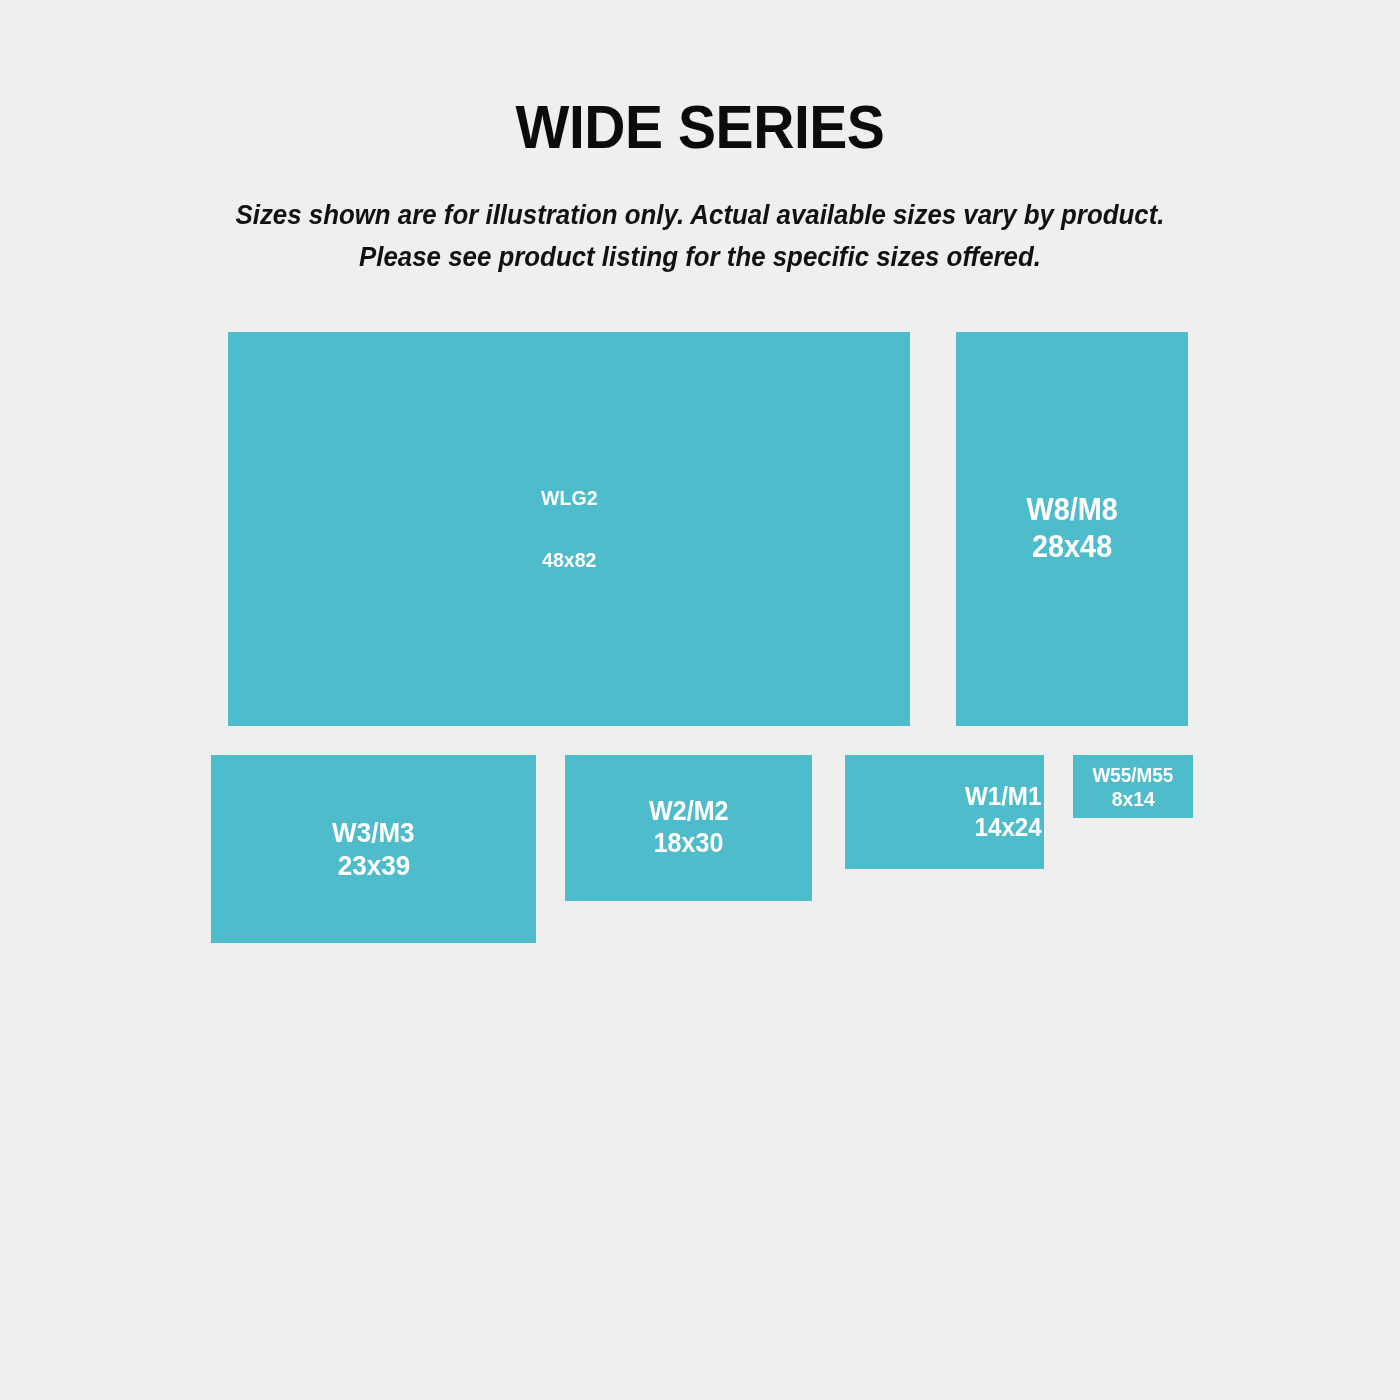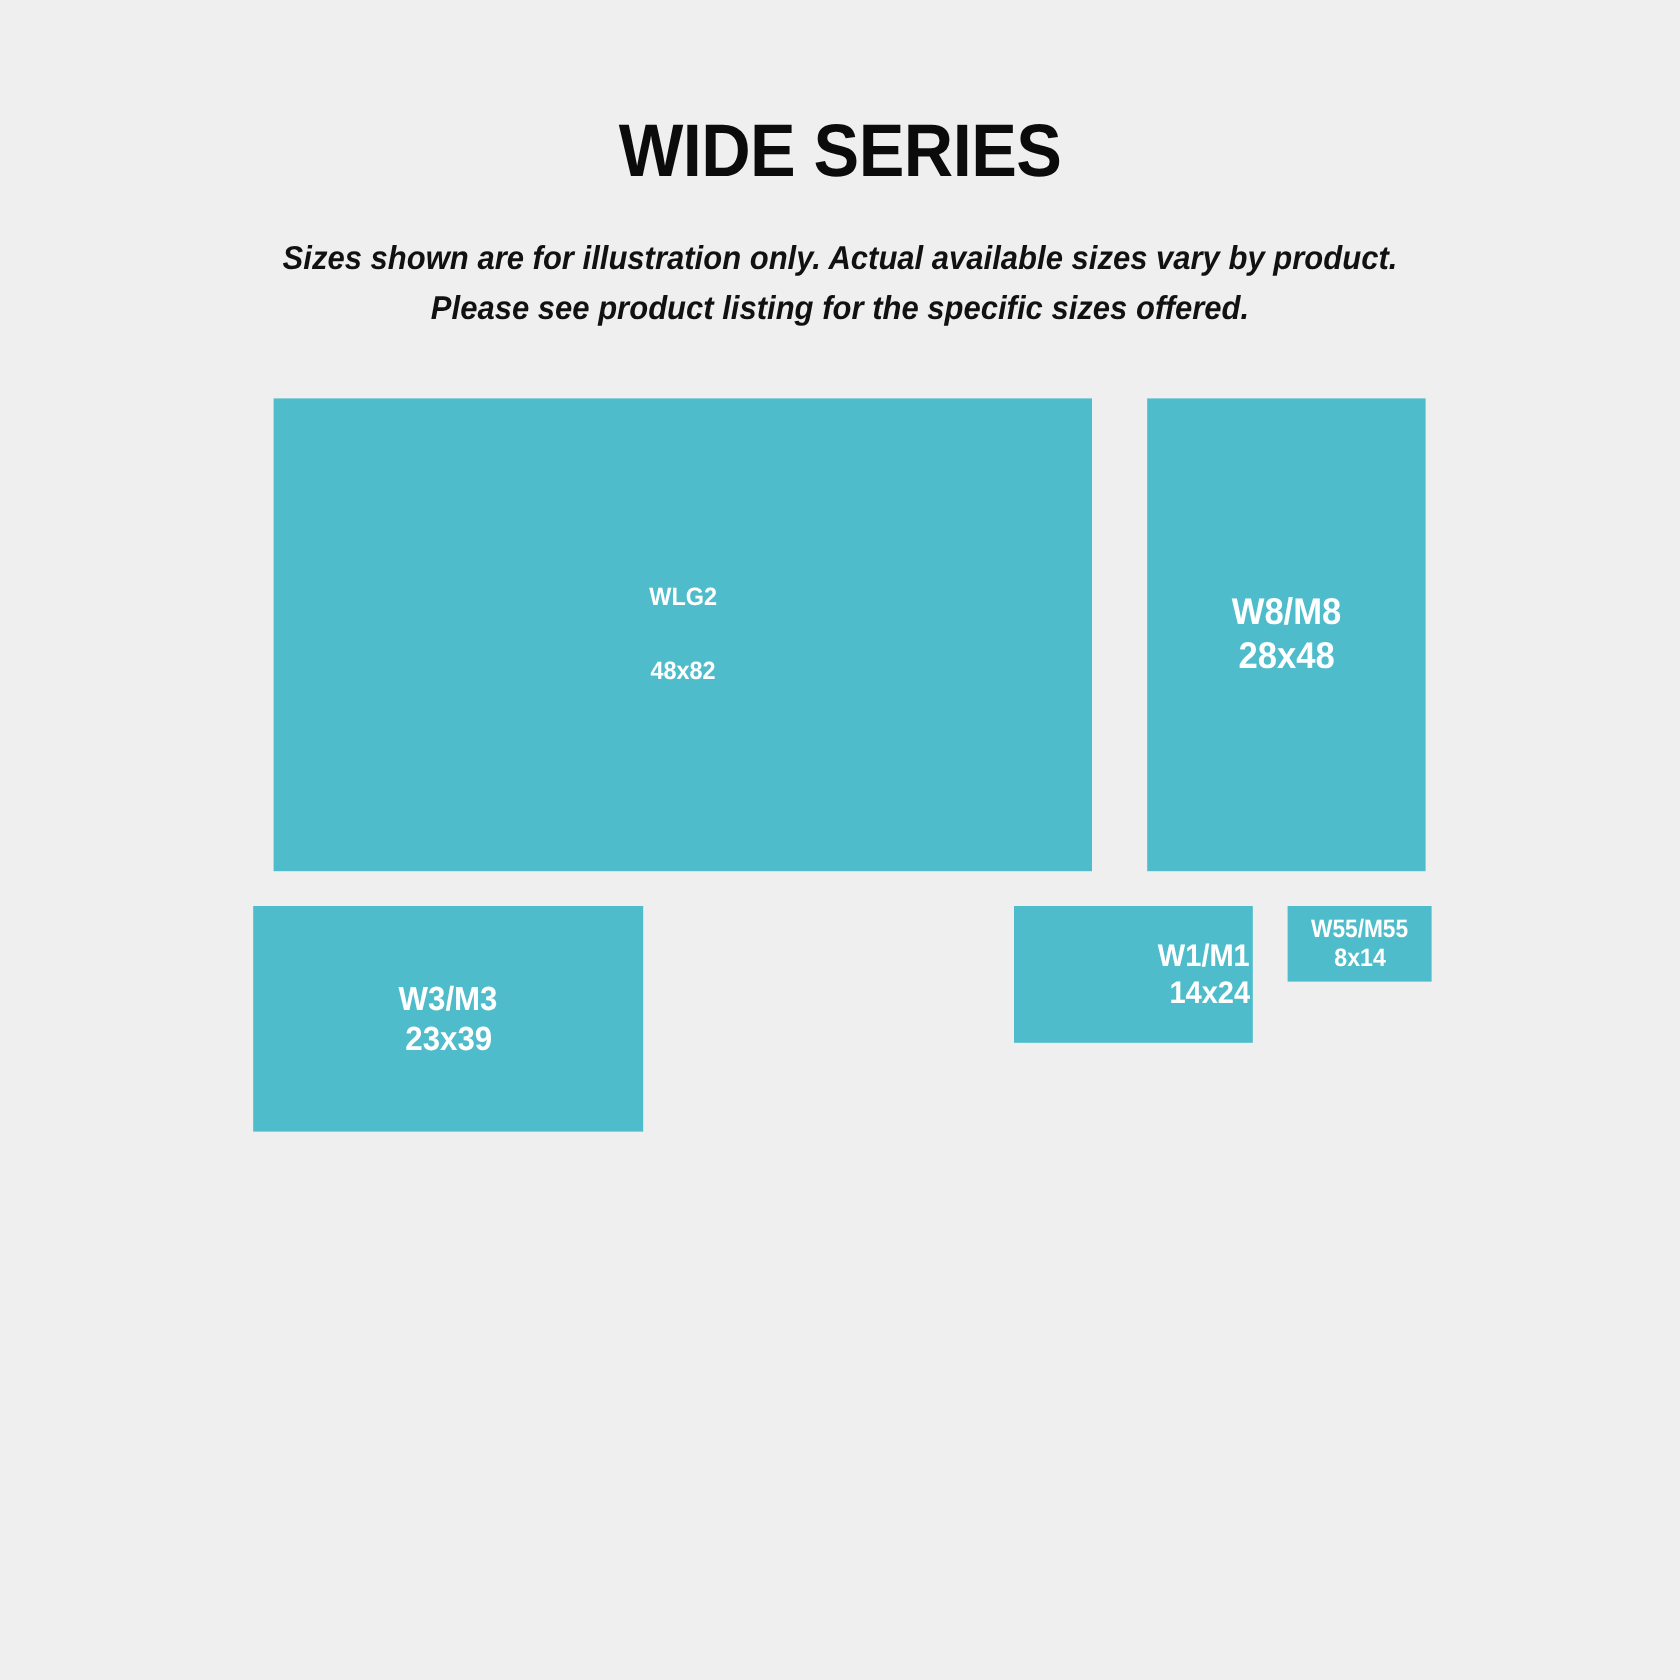--- a/index.html
+++ b/index.html
@@ -387,20 +387,24 @@
     <div class="size-box" id="box-w8m8">
       <span class="box-code">W8/M8</span>
       <span class="box-dims">28x48</span>
     </div>
 
     <div class="size-box" id="box-w3m3">
       <span class="box-code">W3/M3</span>
       <span class="box-dims">23x39</span>
     </div>
 
+    <div class="size-box" id="box-w2m2">
+      <span class="box-code">W2/M2</span>
+      <span class="box-dims">18x30</span>
+    </div>
 
     <div class="size-box" id="box-w1m1">
       <span class="box-code">W1/M1</span>
       <span class="box-dims">14x24</span>
     </div>
 
     <div class="size-box" id="box-w55m55">
       <span class="box-code">W55/M55</span>
       <span class="box-dims">8x14</span>
     </div>

